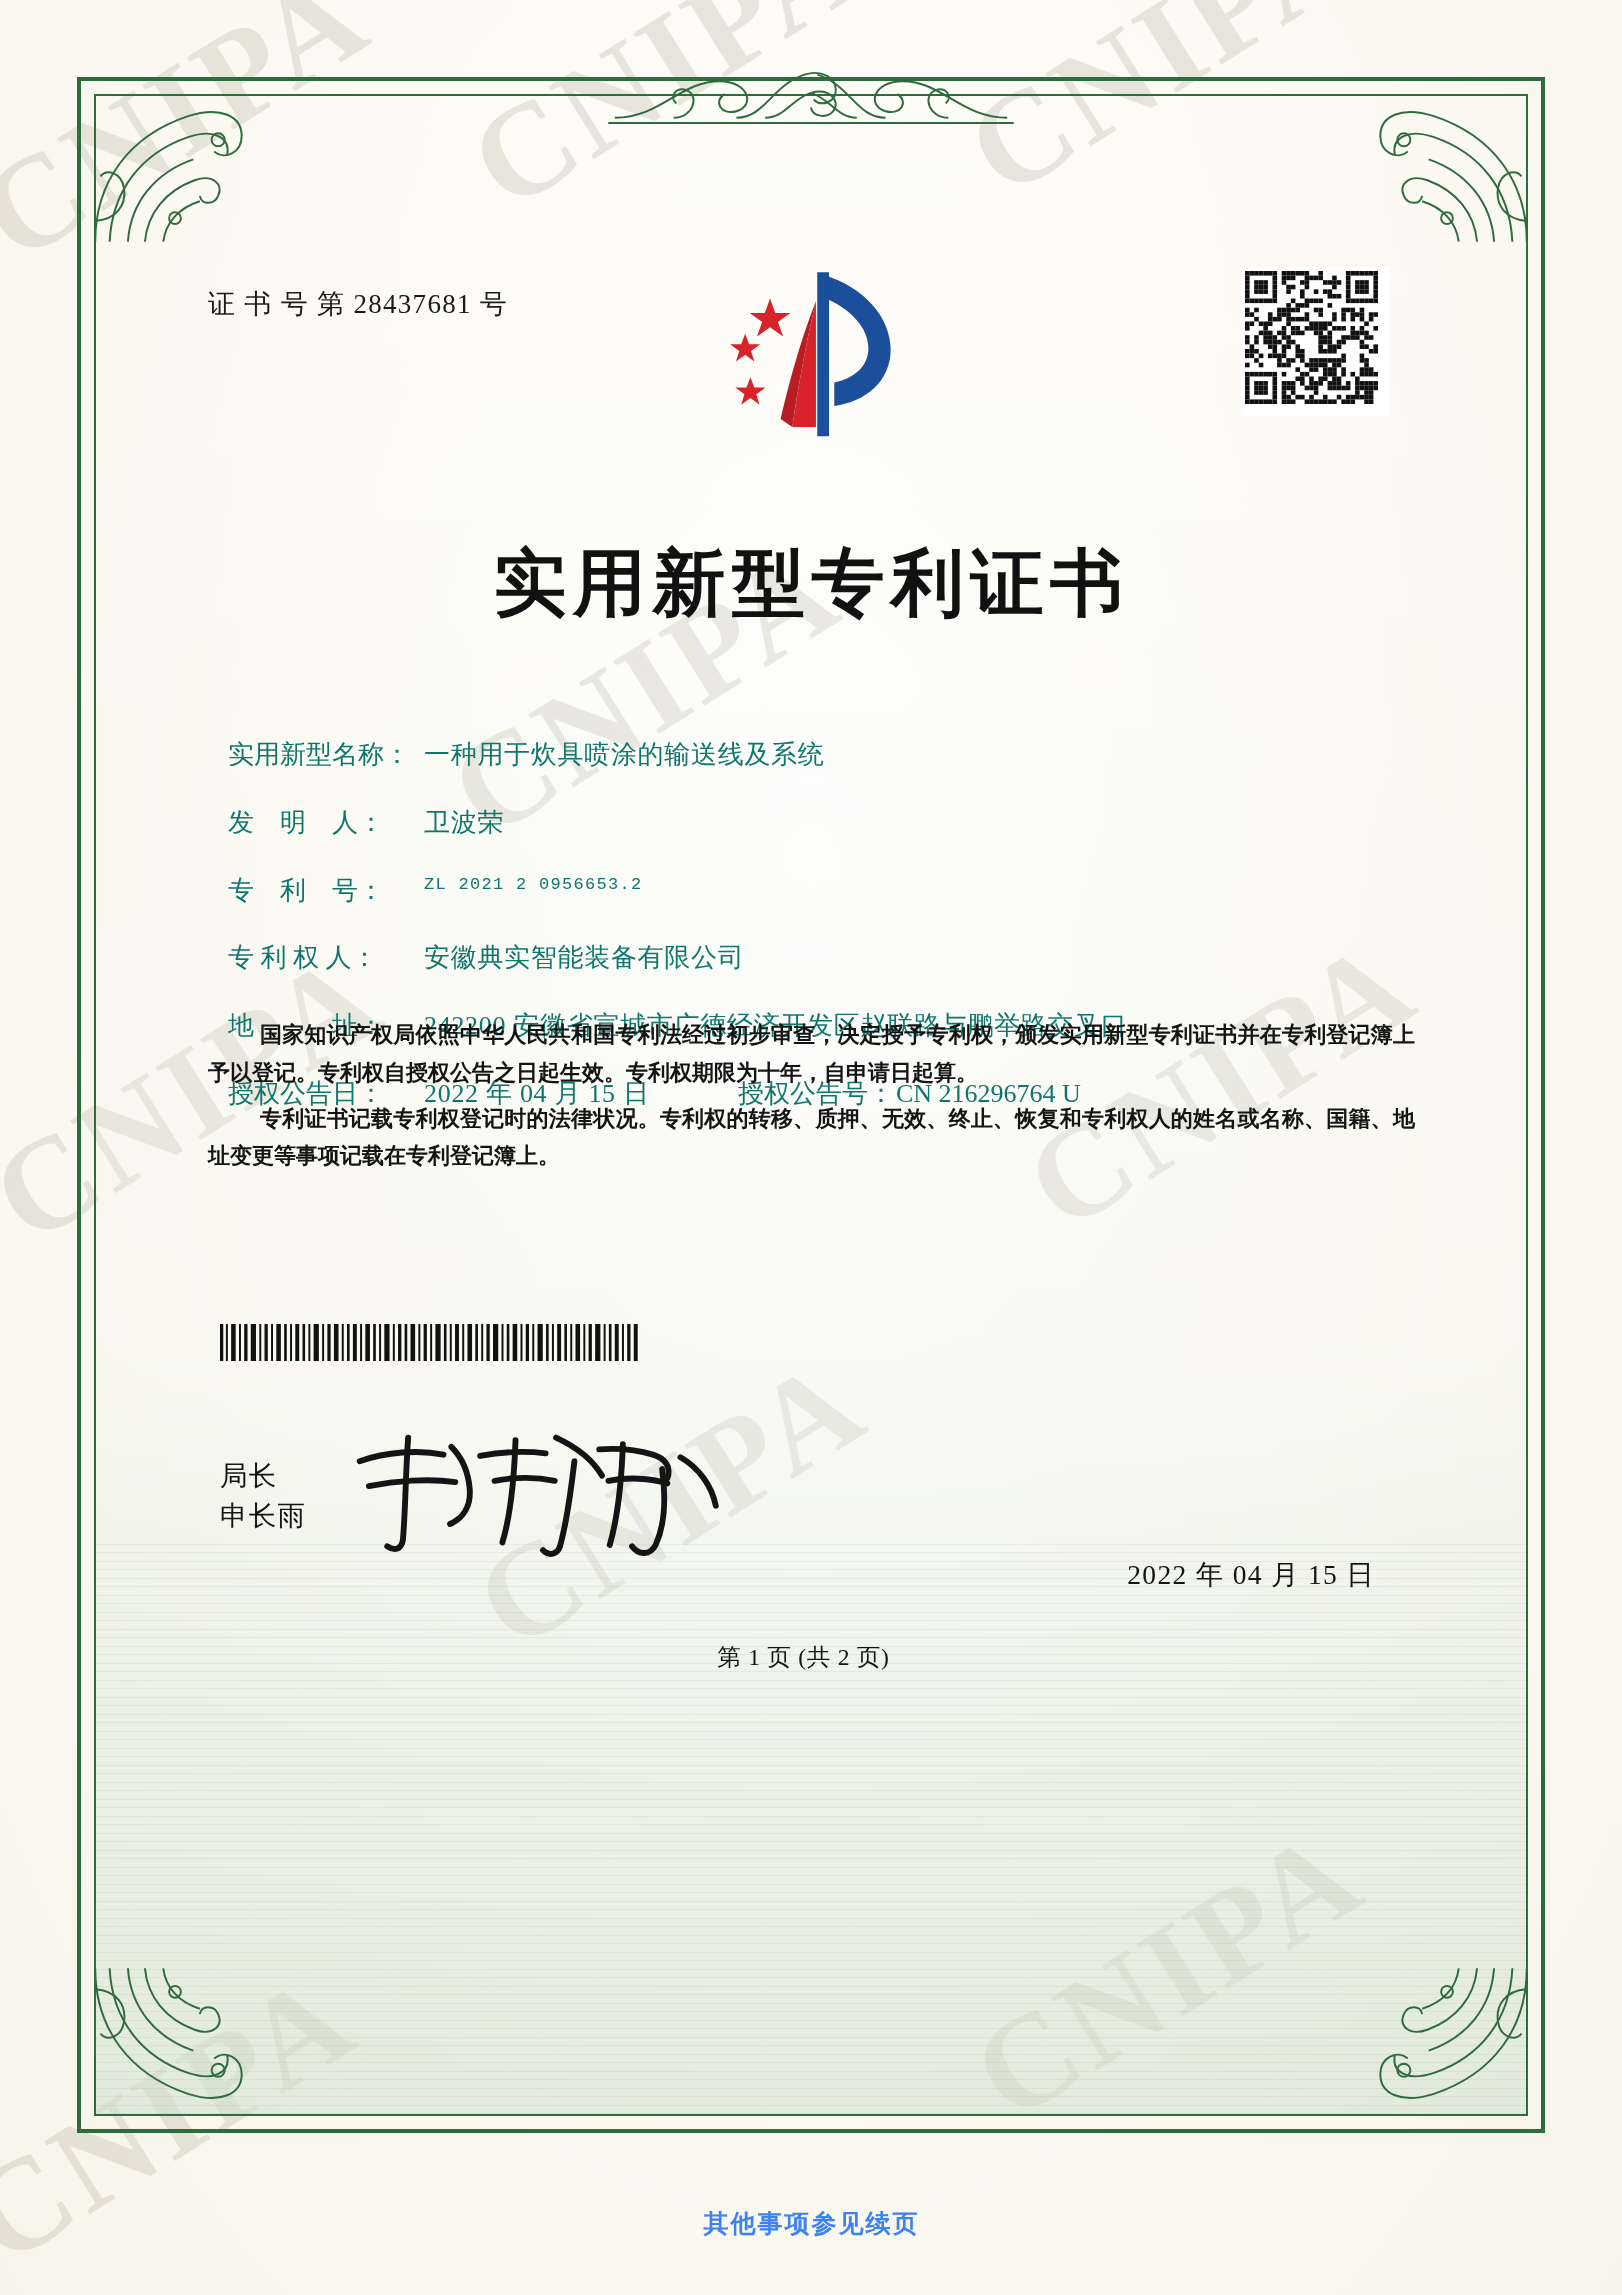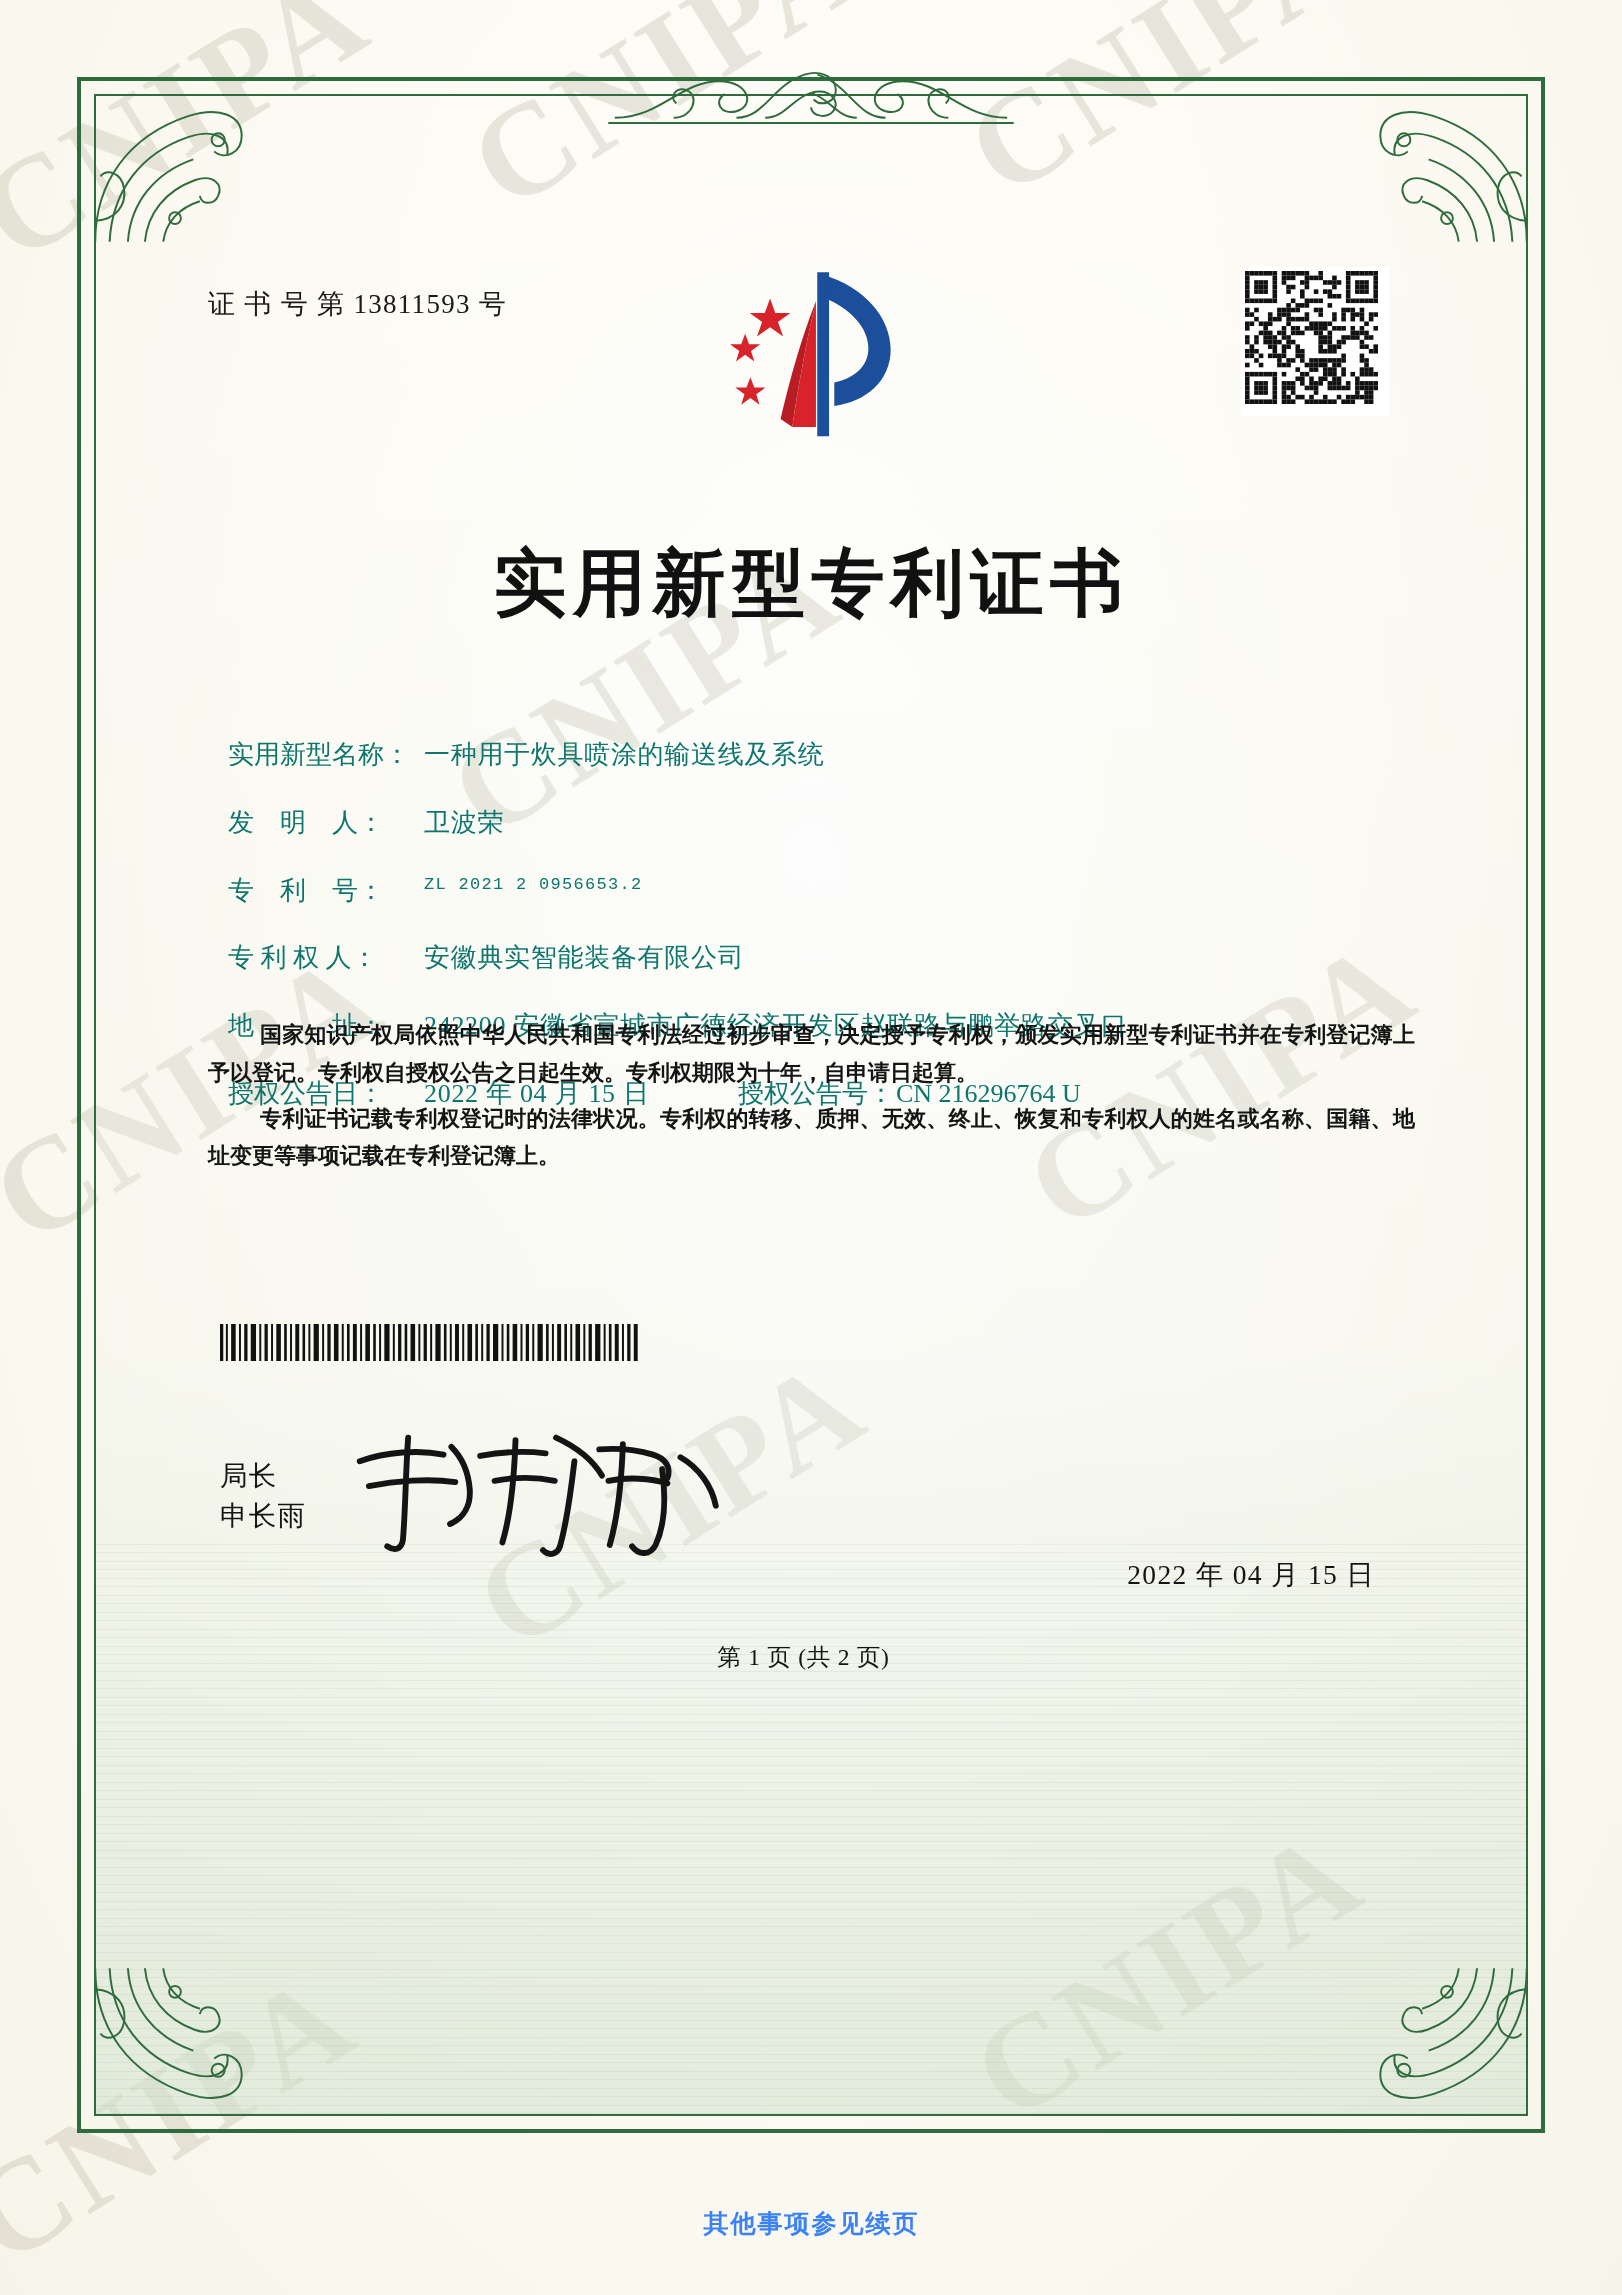--- a/index.html
+++ b/index.html
@@ -362,21 +362,21 @@
         <path d="M112 232 C 116 202, 136 180, 168 170"></path>
         <circle cx="196" cy="76" r="10"></circle>
         <circle cx="130" cy="196" r="9"></circle>
         <path d="M8 200 C 40 198, 56 176, 52 150 C 48 126, 26 120, 16 132"></path>
       </svg>
     </div>
   </div>
 
   <div class="content">
 
-    <div class="cert-no">证 书 号 第 13811593 号</div>
+    <div class="cert-no">证 书 号 第 28437681 号</div>
 
     <div class="qr">
       <div class="qrgrid" id="qrgrid"><svg viewBox="0 0 203 203" width="133" height="133">
             <rect x="0" y="0" width="7" height="7" fill="#111"></rect>
             <rect x="7" y="0" width="7" height="7" fill="#111"></rect>
             <rect x="14" y="0" width="7" height="7" fill="#111"></rect>
             <rect x="21" y="0" width="7" height="7" fill="#111"></rect>
             <rect x="28" y="0" width="7" height="7" fill="#111"></rect>
             <rect x="35" y="0" width="7" height="7" fill="#111"></rect>
             <rect x="42" y="0" width="7" height="7" fill="#111"></rect>

